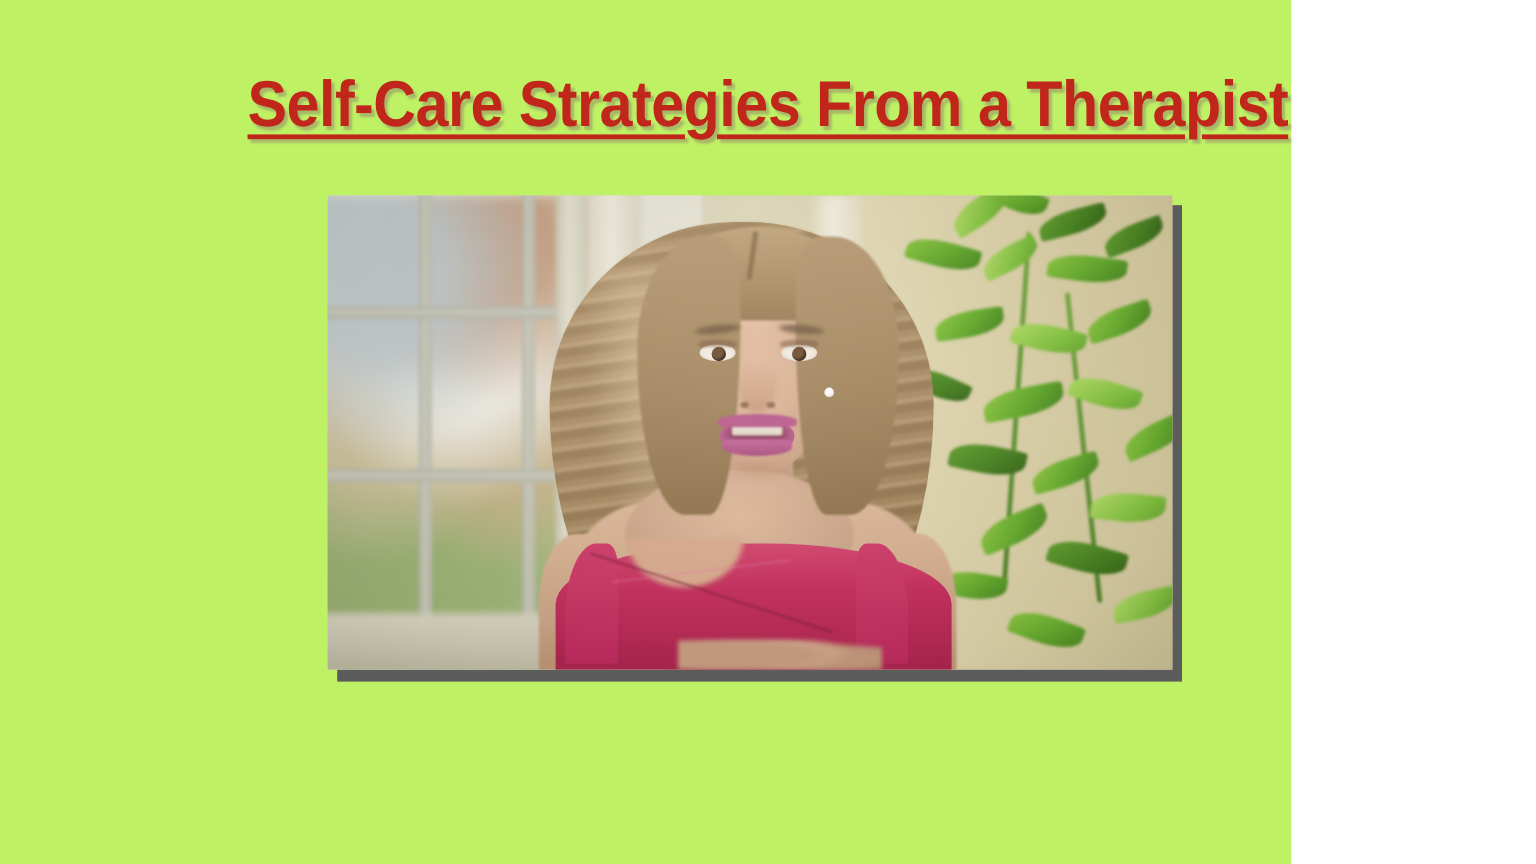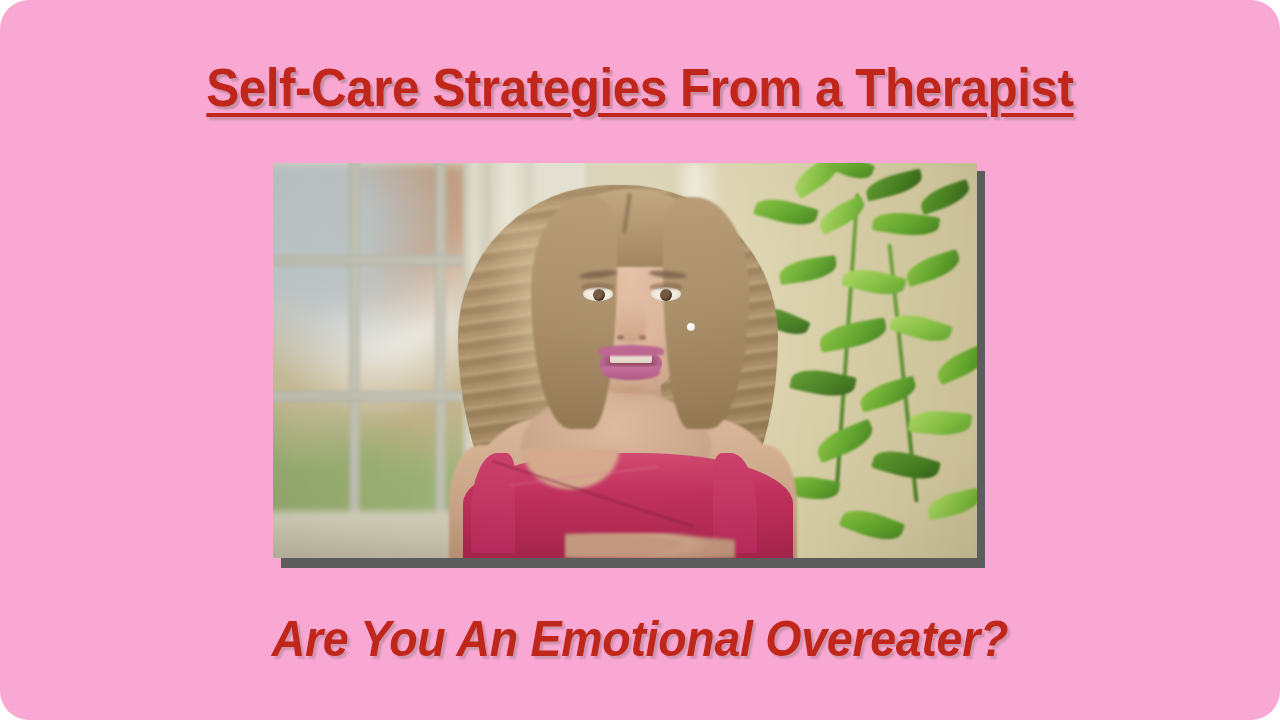--- a/index.html
+++ b/index.html
@@ -10,24 +10,23 @@
   }
   body {
     width: 1280px;
     height: 720px;
     overflow: hidden;
     font-family: "Liberation Sans", sans-serif;
   }
 
   #slide {
     position: relative;
-    width: 1280px;
+    width: 1076px;
     height: 720px;
-    background: #f9a8d4;
-    border-radius: 29px;
+    background: #bef264;
   }
 
   
   #title-wrap {
     position: absolute;
     left: 0;
     top: 58px;
     width: 1280px;
     text-align: center;
   }
@@ -666,17 +665,14 @@
         <div class="lip-upper"></div>
         <div class="lip-lower"></div>
         <div class="chin-shadow"></div>
         <div class="earring"></div>
       </div>
 
       <div class="photo-grade"></div>
     </div>
   </div>
 
-  <div id="caption-wrap">
-    <span id="slide-caption">Are You An Emotional Overeater?</span>
-  </div>
 
 </div>
 
 </body></html>

